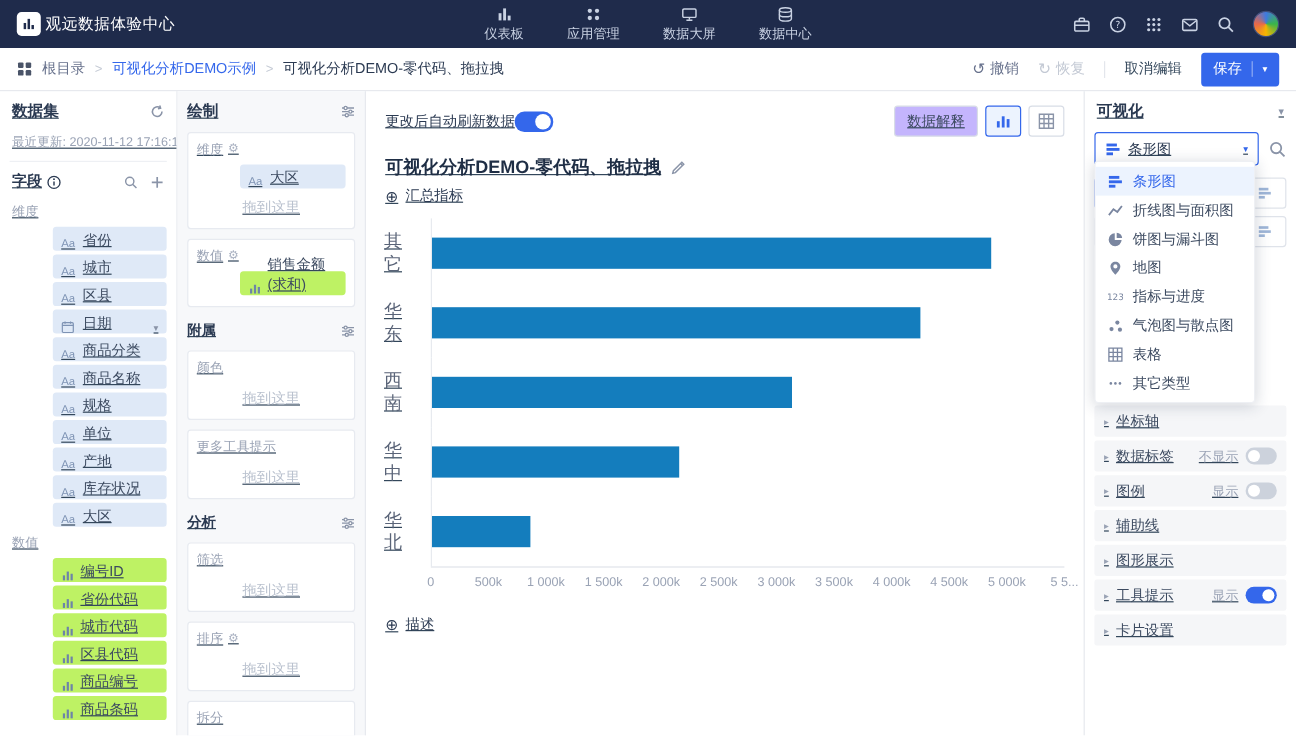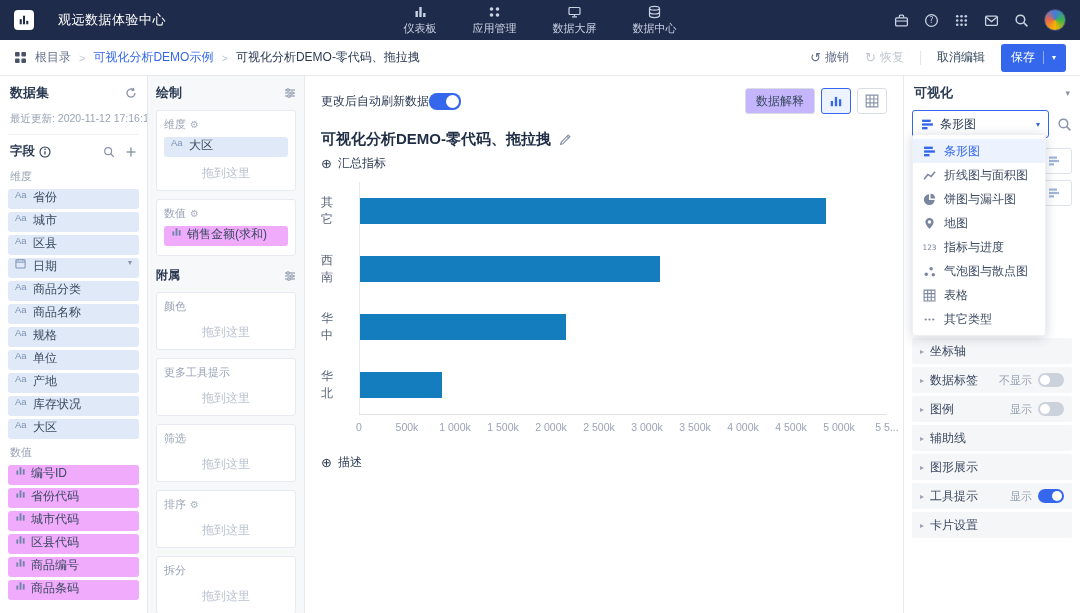--- a/index.html
+++ b/index.html
@@ -8,21 +8,21 @@
     font-family:"Liberation Sans","DejaVu Sans",sans-serif;
     font-size:12px; color:#33475b; background:#fff;
   }
   svg { fill:currentColor; width:100%; height:100%; display:block; }
   .ic { display:inline-flex; flex:none; } .i12{width:12px;height:12px}
 
   .app { display:flex; flex-direction:column; height:613px; }
 
   
   .topnav { height:40px; background:#1f2b4b; display:flex; align-items:center; padding:0 14px; position:relative; flex:none; }
-  .brand { display:flex; align-items:center; gap:24px; }
+  .brand { display:flex; align-items:center; gap:4px; }
   .logo { width:20px; height:20px; background:#fff; border-radius:4px; color:#1f2b4b; display:flex; align-items:center; justify-content:center; padding:4px; }
   .brand-text { color:#fff; font-size:13px; letter-spacing:.5px; }
   .nav-center { position:absolute; left:50%; transform:translateX(-50%); display:flex; gap:36px; }
   .nav-item { display:flex; flex-direction:column; align-items:center; gap:2px; color:#c9d2e3; cursor:pointer; }
   .nav-item .nav-ic { width:14px; height:14px; }
   .nav-item .nav-label { font-size:11px; }
   .nav-right { margin-left:auto; display:flex; align-items:center; gap:15px; color:#c9d2e3; }
   .nav-ricon { width:15px; height:15px; cursor:pointer; }
   .avatar { width:22px; height:22px; border-radius:50%; flex:none;
     background:conic-gradient(#3f7ae0,#39b54a,#f7b500,#e8684a,#3f7ae0); border:1px solid #40507c; }
@@ -40,37 +40,37 @@
   .tool-link { display:flex; align-items:center; gap:4px; color:#67718c; cursor:pointer; }
   .tool-link .glyph { font-size:13px; }
   .tool-link.disabled { color:#c3c9d4; }
   .tool-link.dark { color:#33475b; }
   .vdiv { width:1px; height:14px; background:#e3e6ec; }
   .save-btn { display:inline-flex; align-items:center; gap:8px; background:#3467eb; color:#fff; height:28px; border-radius:3px; padding:0 10px; cursor:pointer; }
   .save-div { width:1px; height:13px; background:rgba(255,255,255,.45); }
   .save-caret { font-size:8px; }
 
   
-  .content { flex:1; display:flex; min-height:0; }
+  .content { flex:1; display:flex; min-height:0;text-decoration:underline; }
 
   
   .ds-panel { width:148px; flex:none; border-right:1px solid #e7e9ee; padding:8px 8px 0; overflow:hidden; display:flex; flex-direction:column; }
   .panel-h { display:flex; align-items:center; font-size:13px; font-weight:bold; color:#2b3a52; padding:0 2px 6px; }
   .panel-h .h-icons { margin-left:auto; display:flex; gap:8px; color:#8a94a8; }
   .h-ic { width:12px; height:12px; cursor:pointer; }
   .ds-row { display:flex; align-items:center; gap:6px; padding:2px; color:#2b3a52; }
   .ds-icon { width:15px; height:15px; color:#2bb673; }
   .ds-link { margin-left:auto; width:11px; height:11px; color:#9aa3b5; cursor:pointer; }
   .ds-update { font-size:10.5px; color:#9aa3b5; padding:4px 2px 8px; border-bottom:1px solid #eef0f4; white-space:nowrap; }
   .fields-row { display:flex; align-items:center; gap:4px; padding:8px 2px 6px; font-weight:bold; color:#2b3a52; font-size:12.5px; }
   .fields-row .h-icons { margin-left:auto; display:flex; gap:10px; color:#8a94a8; }
   .group-label { font-size:11px; color:#9aa3b5; padding:3px 2px 5px; }
-  .chip { height:20px; display:flex; align-items:flex-start; gap:5px; padding:0 7px; border-radius:3px; margin-bottom:3px; color:#3c4a60; cursor:grab; }
+  .chip { height:20px; display:flex; align-items:flex-end; gap:5px; padding:0 7px; border-radius:3px; margin-bottom:3px; color:#3c4a60; cursor:grab;margin-left:36px; }
   .dim-chip { background:#dfe9f7; }
-  .meas-chip { background:#f0abfc; }
+  .meas-chip { background:#bef264; }
   .chip-prefix { font-size:9.5px; color:#7e93b4; min-width:13px; display:inline-flex; }
   .chip-prefix .ic, .chip-prefix svg { width:11px; height:11px; }
   .chip-caret { margin-left:auto; color:#8a94a8; font-size:8px; }
   .meas-ic { width:11px; height:11px; color:#6d84a8; }
   .fields-scroll { flex:1; overflow:hidden; }
 
   
   .draw-panel { width:157px; flex:none; border-right:1px solid #e7e9ee; background:#f7f8fa; padding:8px; overflow:hidden; }
   .draw-h { display:flex; align-items:center; gap:6px; font-size:13px; font-weight:bold; color:#2b3a52; padding:0 0 8px; }
   .draw-h .h-icons { margin-left:auto; color:#8a94a8; display:flex; gap:8px; }
@@ -97,21 +97,21 @@
   .icon-btn .ic { width:14px; height:14px; }
   .icon-btn.active { border-color:#3467eb; color:#3467eb; background:#ecf3fe; }
   .chart-title-row { display:flex; align-items:center; gap:8px; padding:14px 0 0; flex:none; }
   .chart-title { font-size:15px; font-weight:bold; color:#1f2e45; }
   .pencil { width:13px; height:13px; color:#8a94a8; cursor:pointer; }
   .meta-row { display:flex; align-items:center; gap:6px; color:#2b3a52; padding:6px 0 0; flex:none; cursor:pointer; }
   .plus-circle { font-size:13px; color:#2b3a52; line-height:1; }
 
   .chart-wrap { margin-top:10px; flex:none; }
   .bar-row { height:58px; display:flex; }
-  .bar-cat { width:38px; display:flex; align-items:center; justify-content:flex-end; padding-right:24px; font-size:12px; color:#5a6478; flex:none; }
+  .bar-cat { width:38px; display:flex; align-items:center; justify-content:flex-end; padding-right:24px; font-size:15px; color:#5a6478; flex:none; }
   .bar-track { flex:1; display:flex; align-items:center; border-left:1px solid #e7eaef; }
   .bar { height:26px; }
   .x-axis { margin-left:38px; border-top:1px solid #dfe3e9; position:relative; height:22px; }
   .tick { position:absolute; top:6px; transform:translateX(-50%); font-size:10.5px; color:#9aa3b5; white-space:nowrap; }
 
   
   .viz-panel { width:177px; flex:none; border-left:1px solid #e7e9ee; padding:8px; position:relative; overflow:hidden; }
   .viz-h { display:flex; align-items:center; font-size:13px; font-weight:bold; color:#2b3a52; padding:0 2px 8px; }
   .viz-h .chev { margin-left:auto; color:#8a94a8; font-size:9px; cursor:pointer; }
   .select-row { display:flex; align-items:center; gap:8px; }
@@ -540,20 +540,35 @@
           </div>
         <div class="drop-zone">拖到这里</div>
       </div>
       <div class="card">
         <div class="card-label">
             <span>更多工具提示</span>
           </div>
         <div class="drop-zone">拖到这里</div>
       </div>
 
+      <div class="sub-h">
+        <span>分析</span>
+        <span class="h-icons">
+            <span class="h-ic ic">
+              <svg viewBox="0 0 12 12">
+                <line x1="1" y1="3" x2="11" y2="3" stroke="currentColor" stroke-width="1.1"></line>
+                <line x1="1" y1="6" x2="11" y2="6" stroke="currentColor" stroke-width="1.1"></line>
+                <line x1="1" y1="9" x2="11" y2="9" stroke="currentColor" stroke-width="1.1"></line>
+                <circle cx="4" cy="3" r="1.3" fill="#fff" stroke="currentColor" stroke-width="1.1"></circle>
+                <circle cx="8" cy="6" r="1.3" fill="#fff" stroke="currentColor" stroke-width="1.1"></circle>
+                <circle cx="5" cy="9" r="1.3" fill="#fff" stroke="currentColor" stroke-width="1.1"></circle>
+              </svg>
+            </span>
+          </span>
+      </div>
       <div class="card">
         <div class="card-label">
             <span>筛选</span>
           </div>
         <div class="drop-zone">拖到这里</div>
       </div>
       <div class="card">
         <div class="card-label">
           <span>排序</span>
           <span class="gear">⚙</span>
@@ -609,20 +624,26 @@
 
       <div class="chart-wrap">
         <div>
             <div class="bar-row">
               <div class="bar-cat">其它</div>
               <div class="bar-track">
                 <div class="bar" style="width: 88.36%; background: rgb(20, 125, 189);"></div>
               </div>
             </div>
             <div class="bar-row">
+              <div class="bar-cat">华东</div>
+              <div class="bar-track">
+                <div class="bar" style="width: 77.27%; background: rgb(20, 125, 189);"></div>
+              </div>
+            </div>
+            <div class="bar-row">
               <div class="bar-cat">西南</div>
               <div class="bar-track">
                 <div class="bar" style="width: 56.91%; background: rgb(20, 125, 189);"></div>
               </div>
             </div>
             <div class="bar-row">
               <div class="bar-cat">华中</div>
               <div class="bar-track">
                 <div class="bar" style="width: 39.09%; background: rgb(20, 125, 189);"></div>
               </div>

